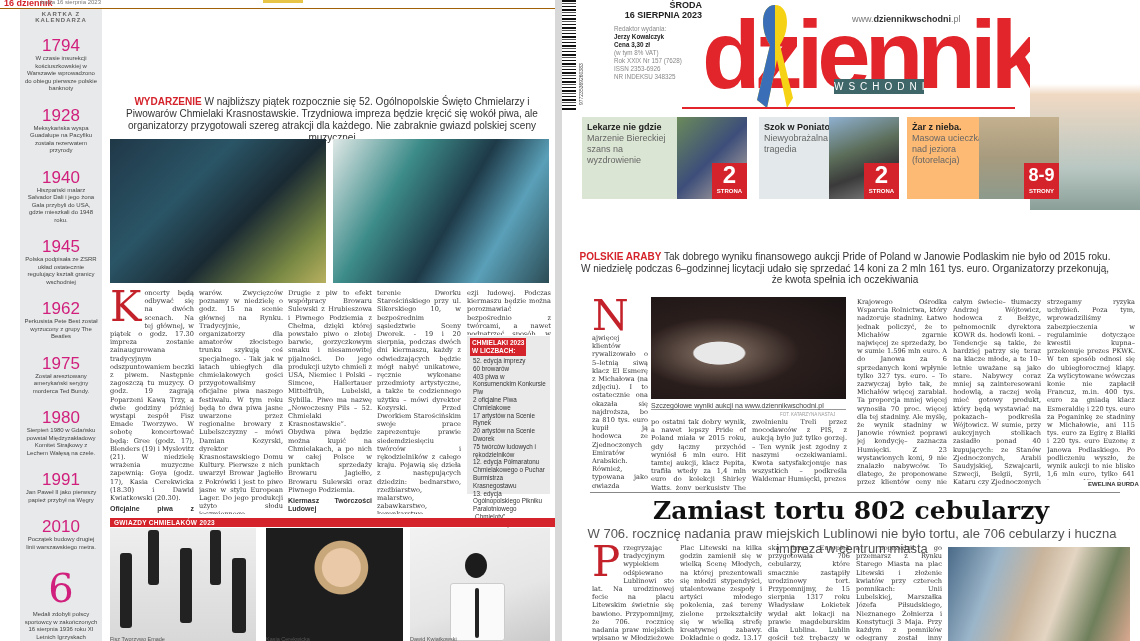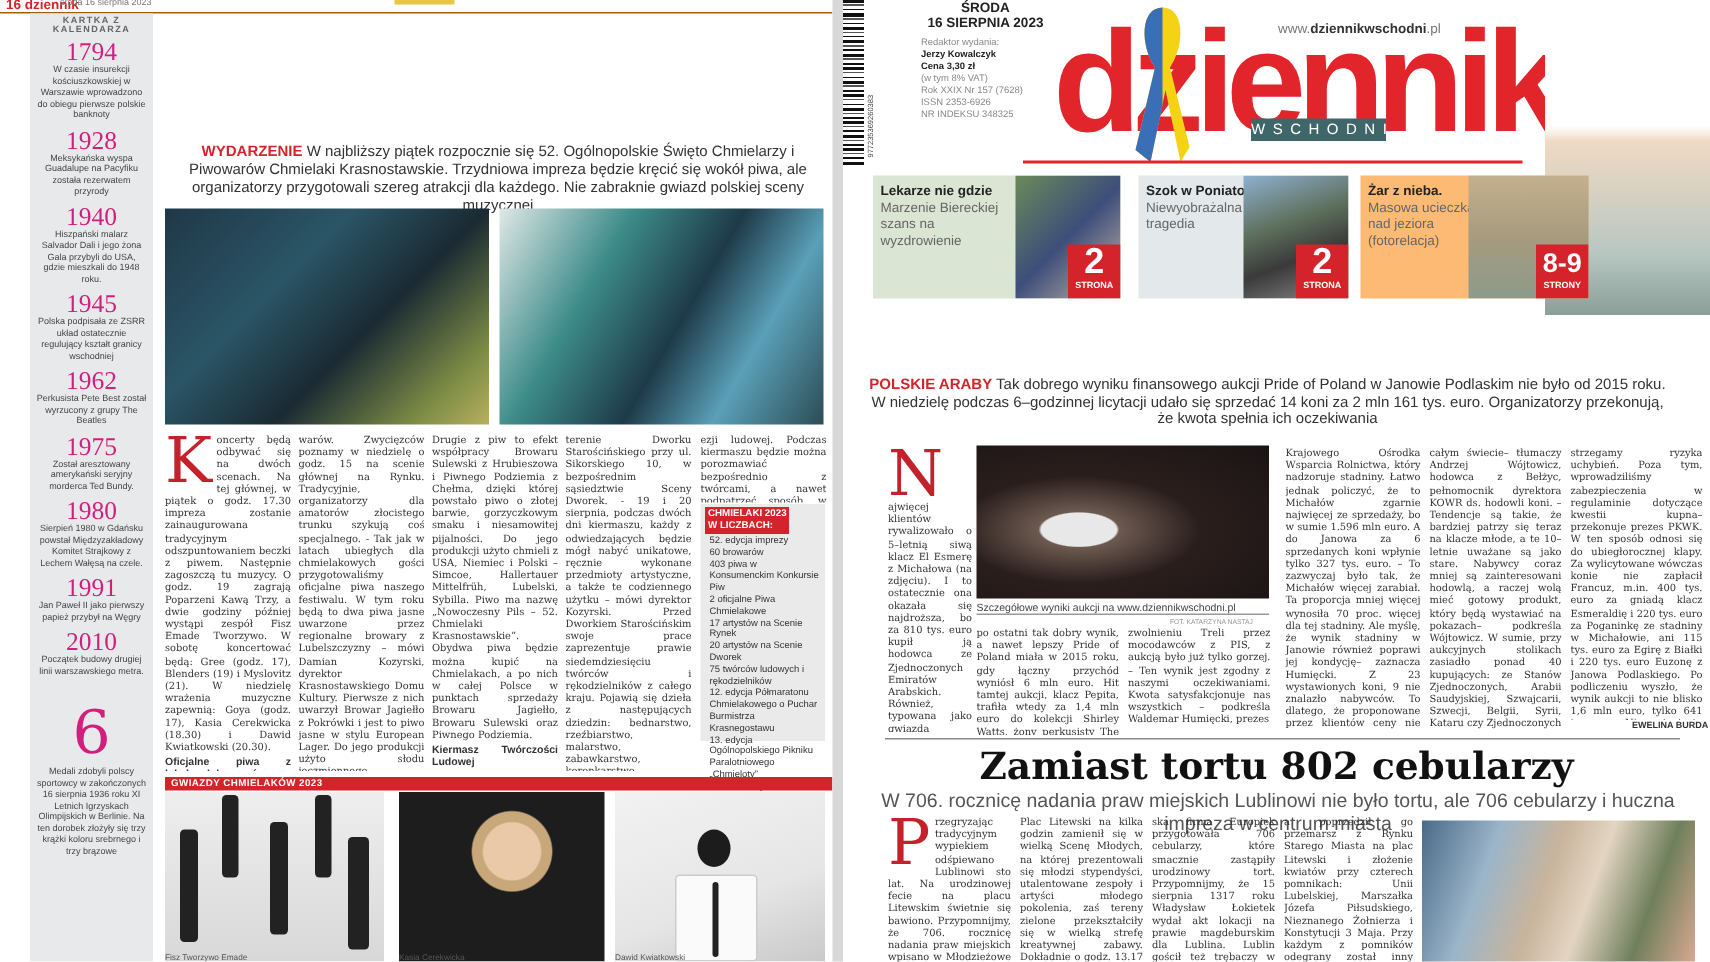--- a/index.html
+++ b/index.html
@@ -9,21 +9,21 @@
 .right{left:562px;width:578px}
 .gutter{position:absolute;left:555px;top:0;width:7px;height:641px;background:#d8d8d8}
 
 .ltop{position:absolute;left:0;top:0;width:555px;height:9px;border-bottom:1px solid #a16207}
 .ltop .logo{position:absolute;left:4px;top:-2px;font-size:9px;font-weight:bold;color:#d4232a}
 .ltop .date{position:absolute;left:40px;top:-1px;font-size:6px;color:#777}
 .ltop .tag{position:absolute;left:263px;top:0;width:40px;height:3px;background:#e8c547}
 
 .cal{position:absolute;left:20px;top:9px;width:82px;height:632px;background:#e8e9ea;text-align:center;padding-top:2px}
 .cal .ctitle{font-size:6px;letter-spacing:1px;color:#666;font-weight:bold;margin-bottom:2px}
-.cal .yr{font-family:Liberation Serif, serif;color:#d01f7c;font-size:17px;line-height:19px;margin-top:2px}
+.cal .yr{font-family:Liberation Sans, sans-serif;color:#d01f7c;font-size:17px;line-height:19px;margin-top:13px}
 .cal .ev{font-size:6px;line-height:7.5px;color:#444;padding:0 4px;margin-bottom:2px}
 .cal .big{font-family:"DejaVu Serif",serif;color:#d01f7c;font-size:40px;line-height:46px;margin-top:14px}
 
 .lhead{position:absolute;left:105px;top:4px;width:450px;text-align:center;font-family:"DejaVu Serif",serif;font-weight:bold;font-size:36px;line-height:40px;color:#111;letter-spacing:-0.5px}
 .llead{position:absolute;left:112px;top:96px;width:440px;text-align:center;font-size:10px;line-height:12px;color:#333}
 .kick{color:#d4232a;font-weight:bold}
 .photo{position:absolute;overflow:hidden}
 .ph1{left:110px;top:139px;width:216px;height:144px;background:linear-gradient(135deg,#203848 0%,#2a5566 35%,#1a2a33 60%,#7a8a44 85%,#b8b060 100%)}
 .ph2{left:333px;top:139px;width:216px;height:144px;background:linear-gradient(120deg,#dfe8e6 0%,#3d8c8a 30%,#1e3a48 55%,#5aa0b8 75%,#2c4c55 100%)}
 .ph3{left:110px;top:528px;width:146px;height:113px;background:linear-gradient(180deg,#eee 0%,#d8d8d8 100%)}
@@ -35,21 +35,21 @@
 .col{position:absolute;font-family:"DejaVu Serif",serif;font-size:6.6px;line-height:8.2px;color:#333;text-align:justify;overflow:hidden}
 .dropcap{float:left;font-size:42px;line-height:36px;color:#c4222a;margin-right:3px;font-family:"DejaVu Serif",serif}
 .sub{font-weight:bold;font-family:"Liberation Sans",sans-serif;font-size:7px;margin-top:3px}
 .box{position:absolute;left:467px;top:336px;width:83px;height:158px;background:#eaeaea;padding:0 3px}
 .box .bt{background:#d4232a;color:#fff;font-size:6.5px;font-weight:bold;padding:1px 2px;display:inline-block;line-height:8px;margin-top:2px}
 .box .bi{font-size:6.3px;line-height:7.8px;color:#333;padding-left:3px}
 .redbar{position:absolute;left:110px;top:518px;width:445px;height:9px;background:#d4232a;color:#fff;font-size:6.5px;font-weight:bold;padding-left:4px;line-height:9px;letter-spacing:.3px}
 
 .barcode{position:absolute;left:0;top:0;width:14px;height:110px;background:repeating-linear-gradient(180deg,#111 0 2px,#fff 2px 3px,#555 3px 4px,#fff 4px 6px,#111 6px 7px,#fff 7px 9px)}
 .bcnum{position:absolute;left:16px;top:10px;font-size:5px;color:#444;writing-mode:vertical-rl;transform:rotate(180deg);height:95px}
-.masthead-info{position:absolute;left:50px;top:0;width:90px;text-align:center}
+.masthead-info{position:absolute;left:50px;top:0;width:90px;text-align:right}
 .masthead-info .day{font-size:9px;font-weight:bold;color:#222;line-height:10px}
 .masthead-info .date{font-size:9px;font-weight:bold;color:#222;line-height:10px}
 .minfo{position:absolute;left:52px;top:25px;font-size:6.3px;line-height:8px;color:#888}
 .minfo b{color:#222}
 .logo-big{position:absolute;left:140px;top:10px;font-family:"Liberation Sans",sans-serif;font-weight:bold;font-size:96px;line-height:90px;color:#e2242b;letter-spacing:-6px}
 .ribbon{position:absolute;left:193px;top:0;width:40px;height:110px}
 .wschodni{position:absolute;left:272px;top:79px;width:90px;height:15px;background:#3f6668;color:#fff;font-size:10px;font-weight:normal;letter-spacing:5px;text-align:center;line-height:15px}
 .urlline{position:absolute;left:290px;top:14px;font-size:9px;color:#777}
 .urlline b{color:#333}
 .redrule{position:absolute;left:120px;top:107px;width:333px;height:2px;background:#e2242b}

